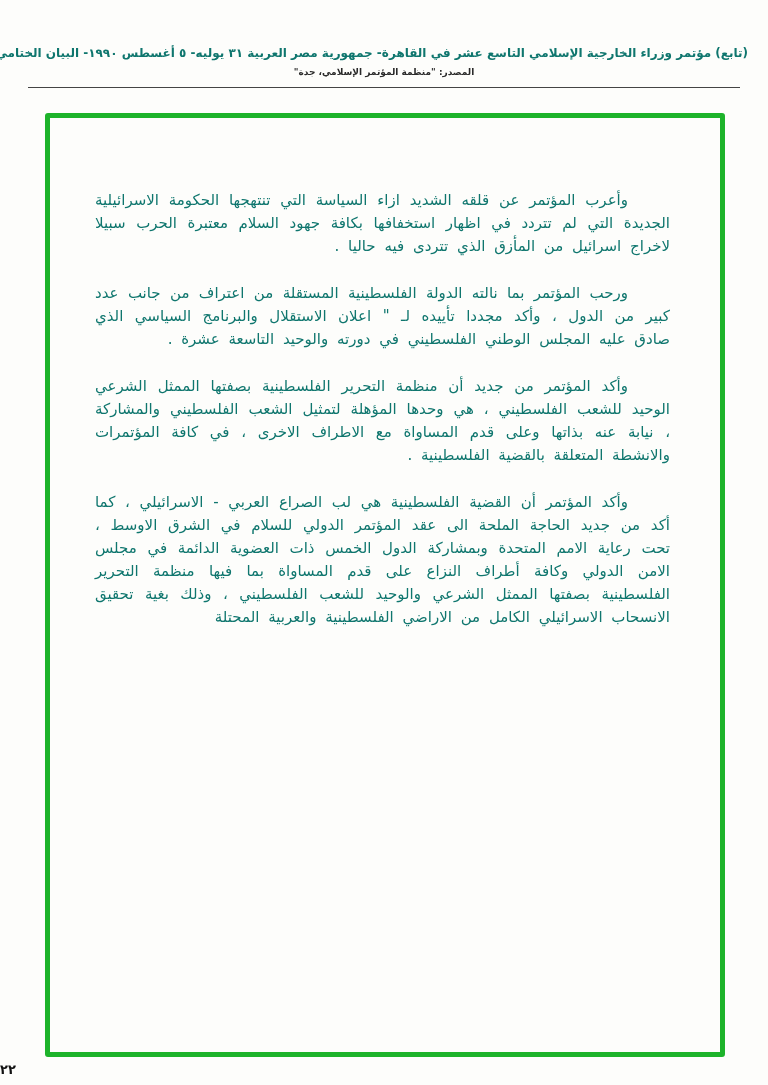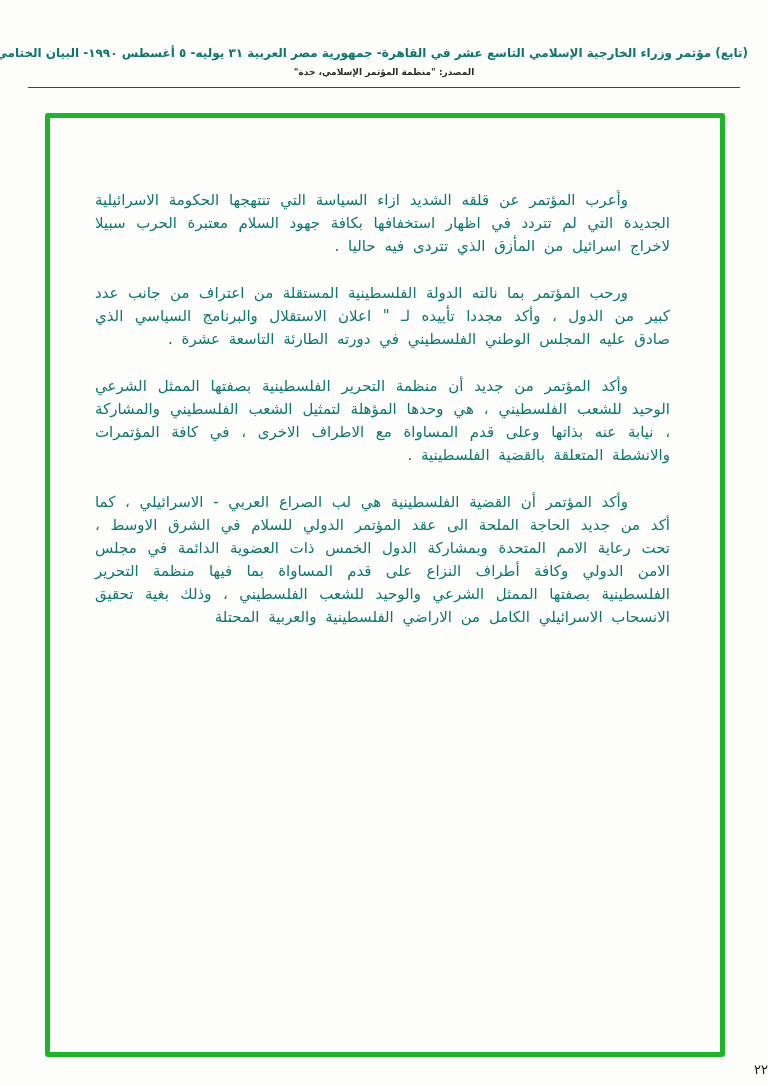--- a/index.html
+++ b/index.html
@@ -67,43 +67,43 @@
     line-height: 23px;
     margin: 0 0 24px 0;
     text-indent: 42px;
     word-spacing: 4px;
   }
   .page-number {
     position: absolute;
     left: 0;
     right: 0;
     bottom: 8px;
-    text-align: right;
+    text-align: left;
     font-size: 13px;
-    font-weight: normal;
+    font-weight: bold;
     color: #111;
     direction: rtl;
   }
 </style>
 </head>
 <body>
 
 <div class="page">
 
   <div class="doc-header">
     <div class="title-line">(تابع) مؤتمر وزراء الخارجية الإسلامي التاسع عشر في القاهرة- جمهورية مصر العربية ٣١ يوليه- ٥ أغسطس ١٩٩٠- البيان الختامي</div>
     <div class="source-line">المصدر: "منظمة المؤتمر الإسلامي، جدة"</div>
   </div>
 
   <hr class="header-rule">
 
   <div class="green-frame"></div>
 
   <div class="content-area">
     <p>وأعرب المؤتمر عن قلقه الشديد ازاء السياسة التي تنتهجها الحكومة الاسرائيلية الجديدة التي لم تتردد في اظهار استخفافها بكافة جهود السلام معتبرة الحرب سبيلا لاخراج اسرائيل من المأزق الذي تتردى فيه حاليا .</p>
-    <p>ورحب المؤتمر بما نالته الدولة الفلسطينية المستقلة من اعتراف من جانب عدد كبير من الدول ، وأكد مجددا تأييده لـ " اعلان الاستقلال والبرنامج السياسي الذي صادق عليه المجلس الوطني الفلسطيني في دورته الطارئة التاسعة عشرة .</p>
+    <p>ورحب المؤتمر بما نالته الدولة الفلسطينية المستقلة من اعتراف من جانب عدد كبير من الدول ، وأكد مجددا تأييده لـ " اعلان الاستقلال والبرنامج السياسي الذي صادق عليه المجلس الوطني الفلسطيني في دورته والوحيد التاسعة عشرة .</p>
     <p>وأكد المؤتمر من جديد أن منظمة التحرير الفلسطينية بصفتها الممثل الشرعي الوحيد للشعب الفلسطيني ، هي وحدها المؤهلة لتمثيل الشعب الفلسطيني والمشاركة ، نيابة عنه بذاتها وعلى قدم المساواة مع الاطراف الاخرى ، في كافة المؤتمرات والانشطة المتعلقة بالقضية الفلسطينية .</p>
     <p>وأكد المؤتمر أن القضية الفلسطينية هي لب الصراع العربي - الاسرائيلي ، كما أكد من جديد الحاجة الملحة الى عقد المؤتمر الدولي للسلام في الشرق الاوسط ، تحت رعاية الامم المتحدة وبمشاركة الدول الخمس ذات العضوية الدائمة في مجلس الامن الدولي وكافة أطراف النزاع على قدم المساواة بما فيها منظمة التحرير الفلسطينية بصفتها الممثل الشرعي والوحيد للشعب الفلسطيني ، وذلك بغية تحقيق الانسحاب الاسرائيلي الكامل من الاراضي الفلسطينية والعربية المحتلة</p>
   </div>
 
   <div class="page-number">٢٢</div>
 
 </div>
 
 </body></html>

